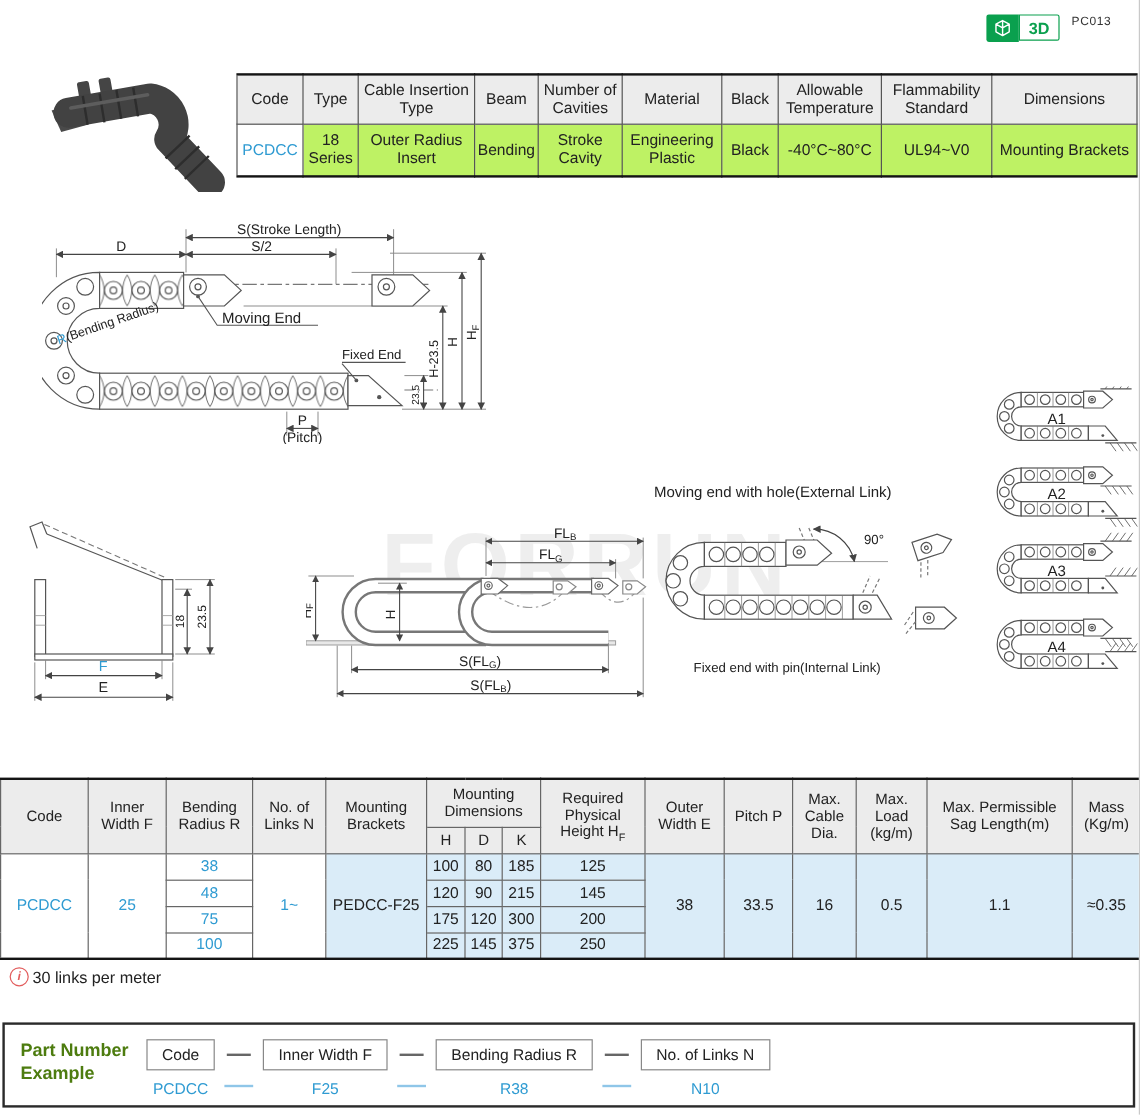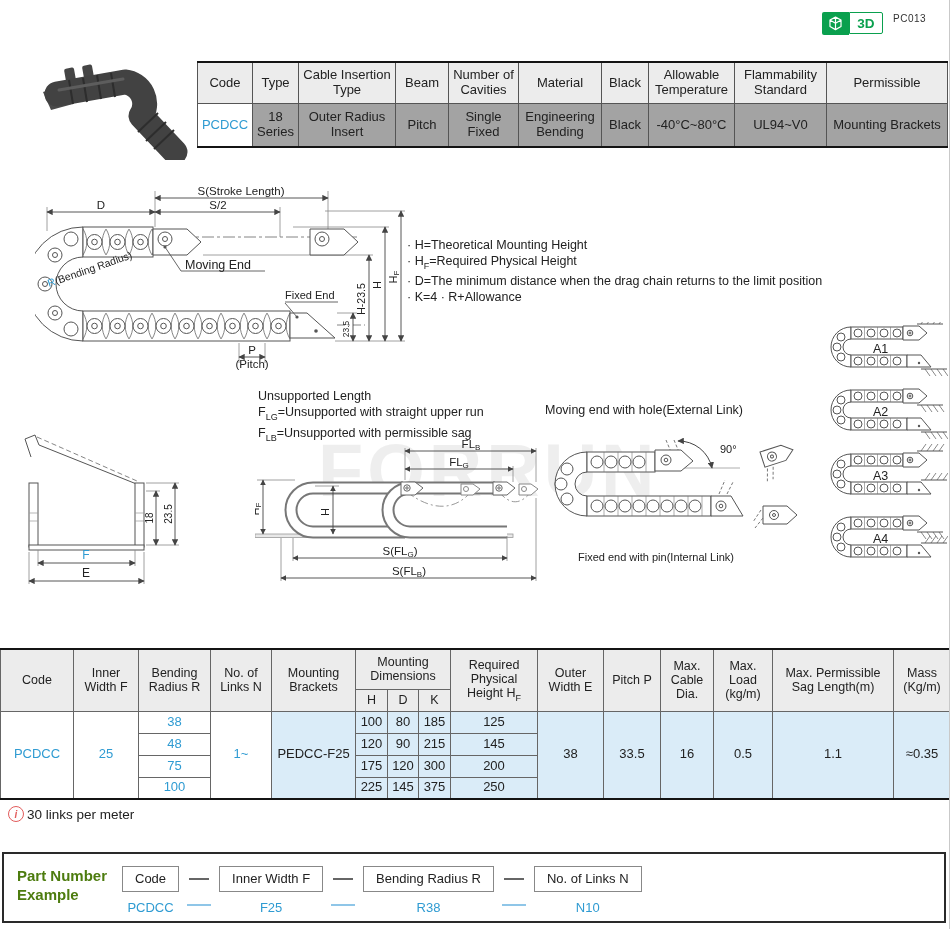--- a/index.html
+++ b/index.html
@@ -15,21 +15,21 @@
   .b3d-txt{width:32px;height:20px;border:1.5px solid #0aa04e;color:#0aa04e;font-size:13.5px;font-weight:bold;
            display:flex;align-items:center;justify-content:center;border-radius:0 2px 2px 0;background:#fff;}
   .pc-code{left:893px;top:13px;font-size:10px;color:#333;letter-spacing:.5px;}
   
   table{border-collapse:collapse;}
   .spec-table{left:197px;top:61px;width:750px;table-layout:fixed;
               border-top:2px solid #141414;border-bottom:2px solid #141414;}
   .spec-table th,.spec-table td{border:1px solid #555;font-weight:400;text-align:center;
               font-size:13px;line-height:1.15;padding:2px 2px;}
   .spec-table th{background:#ececec;height:36px;}
-  .spec-table td{background:#a3a3a3;height:38px;}
+  .spec-table td{background:#bef264;height:38px;}
   .spec-table td.cw{background:#fff;}
   .blue{color:#2f9bd2;}
   
   .notes{left:407px;top:238px;width:540px;font-size:12.5px;line-height:15.8px;color:#222;}
   .sub{font-size:9px;vertical-align:sub;}
   
   .unsup-txt{left:258px;top:388px;width:300px;font-size:12.5px;line-height:16px;}
   .mount-txt{left:545px;top:402px;width:320px;font-size:12.5px;line-height:16px;}
   .mount-cap{left:578px;top:551px;font-size:11px;}
   
@@ -104,29 +104,29 @@
         <tr>
       <th>Code</th>
       <th>Type</th>
       <th>Cable Insertion Type</th>
       <th>Beam</th>
       <th>Number of Cavities</th>
       <th>Material</th>
       <th>Black</th>
       <th>Allowable Temperature</th>
       <th>Flammability Standard</th>
-      <th>Permissible</th>
+      <th>Dimensions</th>
     </tr>
     <tr>
       <td class="cw blue">PCDCC</td>
       <td>18 Series</td>
       <td>Outer Radius Insert</td>
-      <td>Pitch</td>
-      <td>Single Fixed</td>
-      <td>Engineering Bending</td>
+      <td>Bending</td>
+      <td>Stroke Cavity</td>
+      <td>Engineering Plastic</td>
       <td>Black</td>
       <td>-40°C~80°C</td>
       <td>UL94~V0</td>
       <td>Mounting Brackets</td>
     </tr>
   </tbody>
     </table>
 
   <svg class="abs" style="left:35px;top:185px;" width="375" height="185" viewBox="0 0 375 185">
     <defs>
@@ -205,26 +205,20 @@
     <text x="314" y="144" font-size="8.5" text-anchor="middle" fill="#222" transform="rotate(-90 314 144)">23.5</text>
     <text x="330" y="114" font-size="10.5" text-anchor="middle" fill="#222" transform="rotate(-90 330 114)">H-23.5</text>
     <text x="346" y="100" font-size="11" text-anchor="middle" fill="#222" transform="rotate(-90 346 100)">H</text>
     <text x="362" y="92" font-size="11" text-anchor="middle" fill="#222" transform="rotate(-90 362 92)">
       <tspan>H</tspan><tspan font-size="8" dy="2">F</tspan>
     </text>
     <text x="217" y="169" font-size="11.5" text-anchor="middle" fill="#222">P</text>
     <text x="217" y="183" font-size="11.5" text-anchor="middle" fill="#222">(Pitch)</text>
   </svg>
 
-  <div class="abs notes">
-    <div>· H=Theoretical Mounting Height</div>
-    <div><span>· H</span><span class="sub">F</span><span>=Required Physical Height</span></div>
-    <div>· D=The minimum distance when the drag chain returns to the limit position</div>
-    <div>· K=4 · R+Allowance</div>
-  </div>
 
   <svg class="abs" style="left:825px;top:322px;" width="123" height="240" viewBox="0 0 123 240">
     <defs>
       <g id="achain">
         <path d="M26,5 A20,20 0 0 0 26,45 L26,33 A8,8 0 0 1 26,17 Z" fill="#fff" stroke="#555"></path>
         <circle cx="16" cy="15" r="4" fill="#fff" stroke="#555"></circle>
           <circle cx="12" cy="25" r="4" fill="#fff" stroke="#555"></circle>
           <circle cx="16" cy="35" r="4" fill="#fff" stroke="#555"></circle>
         <rect x="26" y="5" width="52" height="12" fill="#fff" stroke="#555"></rect>
         <path d="M39.5 5 V17 M52.5 5 V17 M65.5 5 V17" stroke="#777" stroke-width=".6"></path>
@@ -300,25 +294,20 @@
       <line x1="160" y1="58" x2="160" y2="120" marker-start="url(#ar2)" marker-end="url(#ar2)"></line>
       <line x1="23" y1="138" x2="120" y2="138" marker-start="url(#ar2)" marker-end="url(#ar2)"></line>
       <line x1="14" y1="156" x2="129" y2="156" marker-start="url(#ar2)" marker-end="url(#ar2)"></line>
     </g>
     <text x="138" y="93" font-size="10" text-anchor="middle" fill="#222" transform="rotate(-90 138 93)">18</text>
     <text x="157" y="89" font-size="10" text-anchor="middle" fill="#222" transform="rotate(-90 157 89)">23.5</text>
     <text x="71" y="134" font-size="12" text-anchor="middle" fill="#2f9bd2">F</text>
     <text x="71" y="152" font-size="12" text-anchor="middle" fill="#222">E</text>
   </svg>
 
-  <div class="abs unsup-txt">
-    <div>Unsupported Length</div>
-    <div><span>F</span><span class="sub">LG</span><span>=Unsupported with straight upper run</span></div>
-    <div><span>F</span><span class="sub">LB</span><span>=Unsupported with permissible sag</span></div>
-  </div>
 
   <svg class="abs" style="left:255px;top:438px;" width="290" height="162" viewBox="0 0 290 162">
     <defs>
       <marker id="ar3" viewBox="0 0 10 10" refX="9" refY="5" markerWidth="6.5" markerHeight="6.5" orient="auto-start-reverse">
           <path d="M0 0 L10 5 L0 10 z" fill="#444"></path>
         </marker>
     </defs>
     <rect x="0" y="96" width="258" height="3.5" fill="#e8e8e8" stroke="#999" stroke-width=".8"></rect>
     <g>
       <path d="M148,50 L58,50 A22,22 0 0 0 58,94 L150,94" stroke="#777" stroke-width="13" fill="none"></path>

